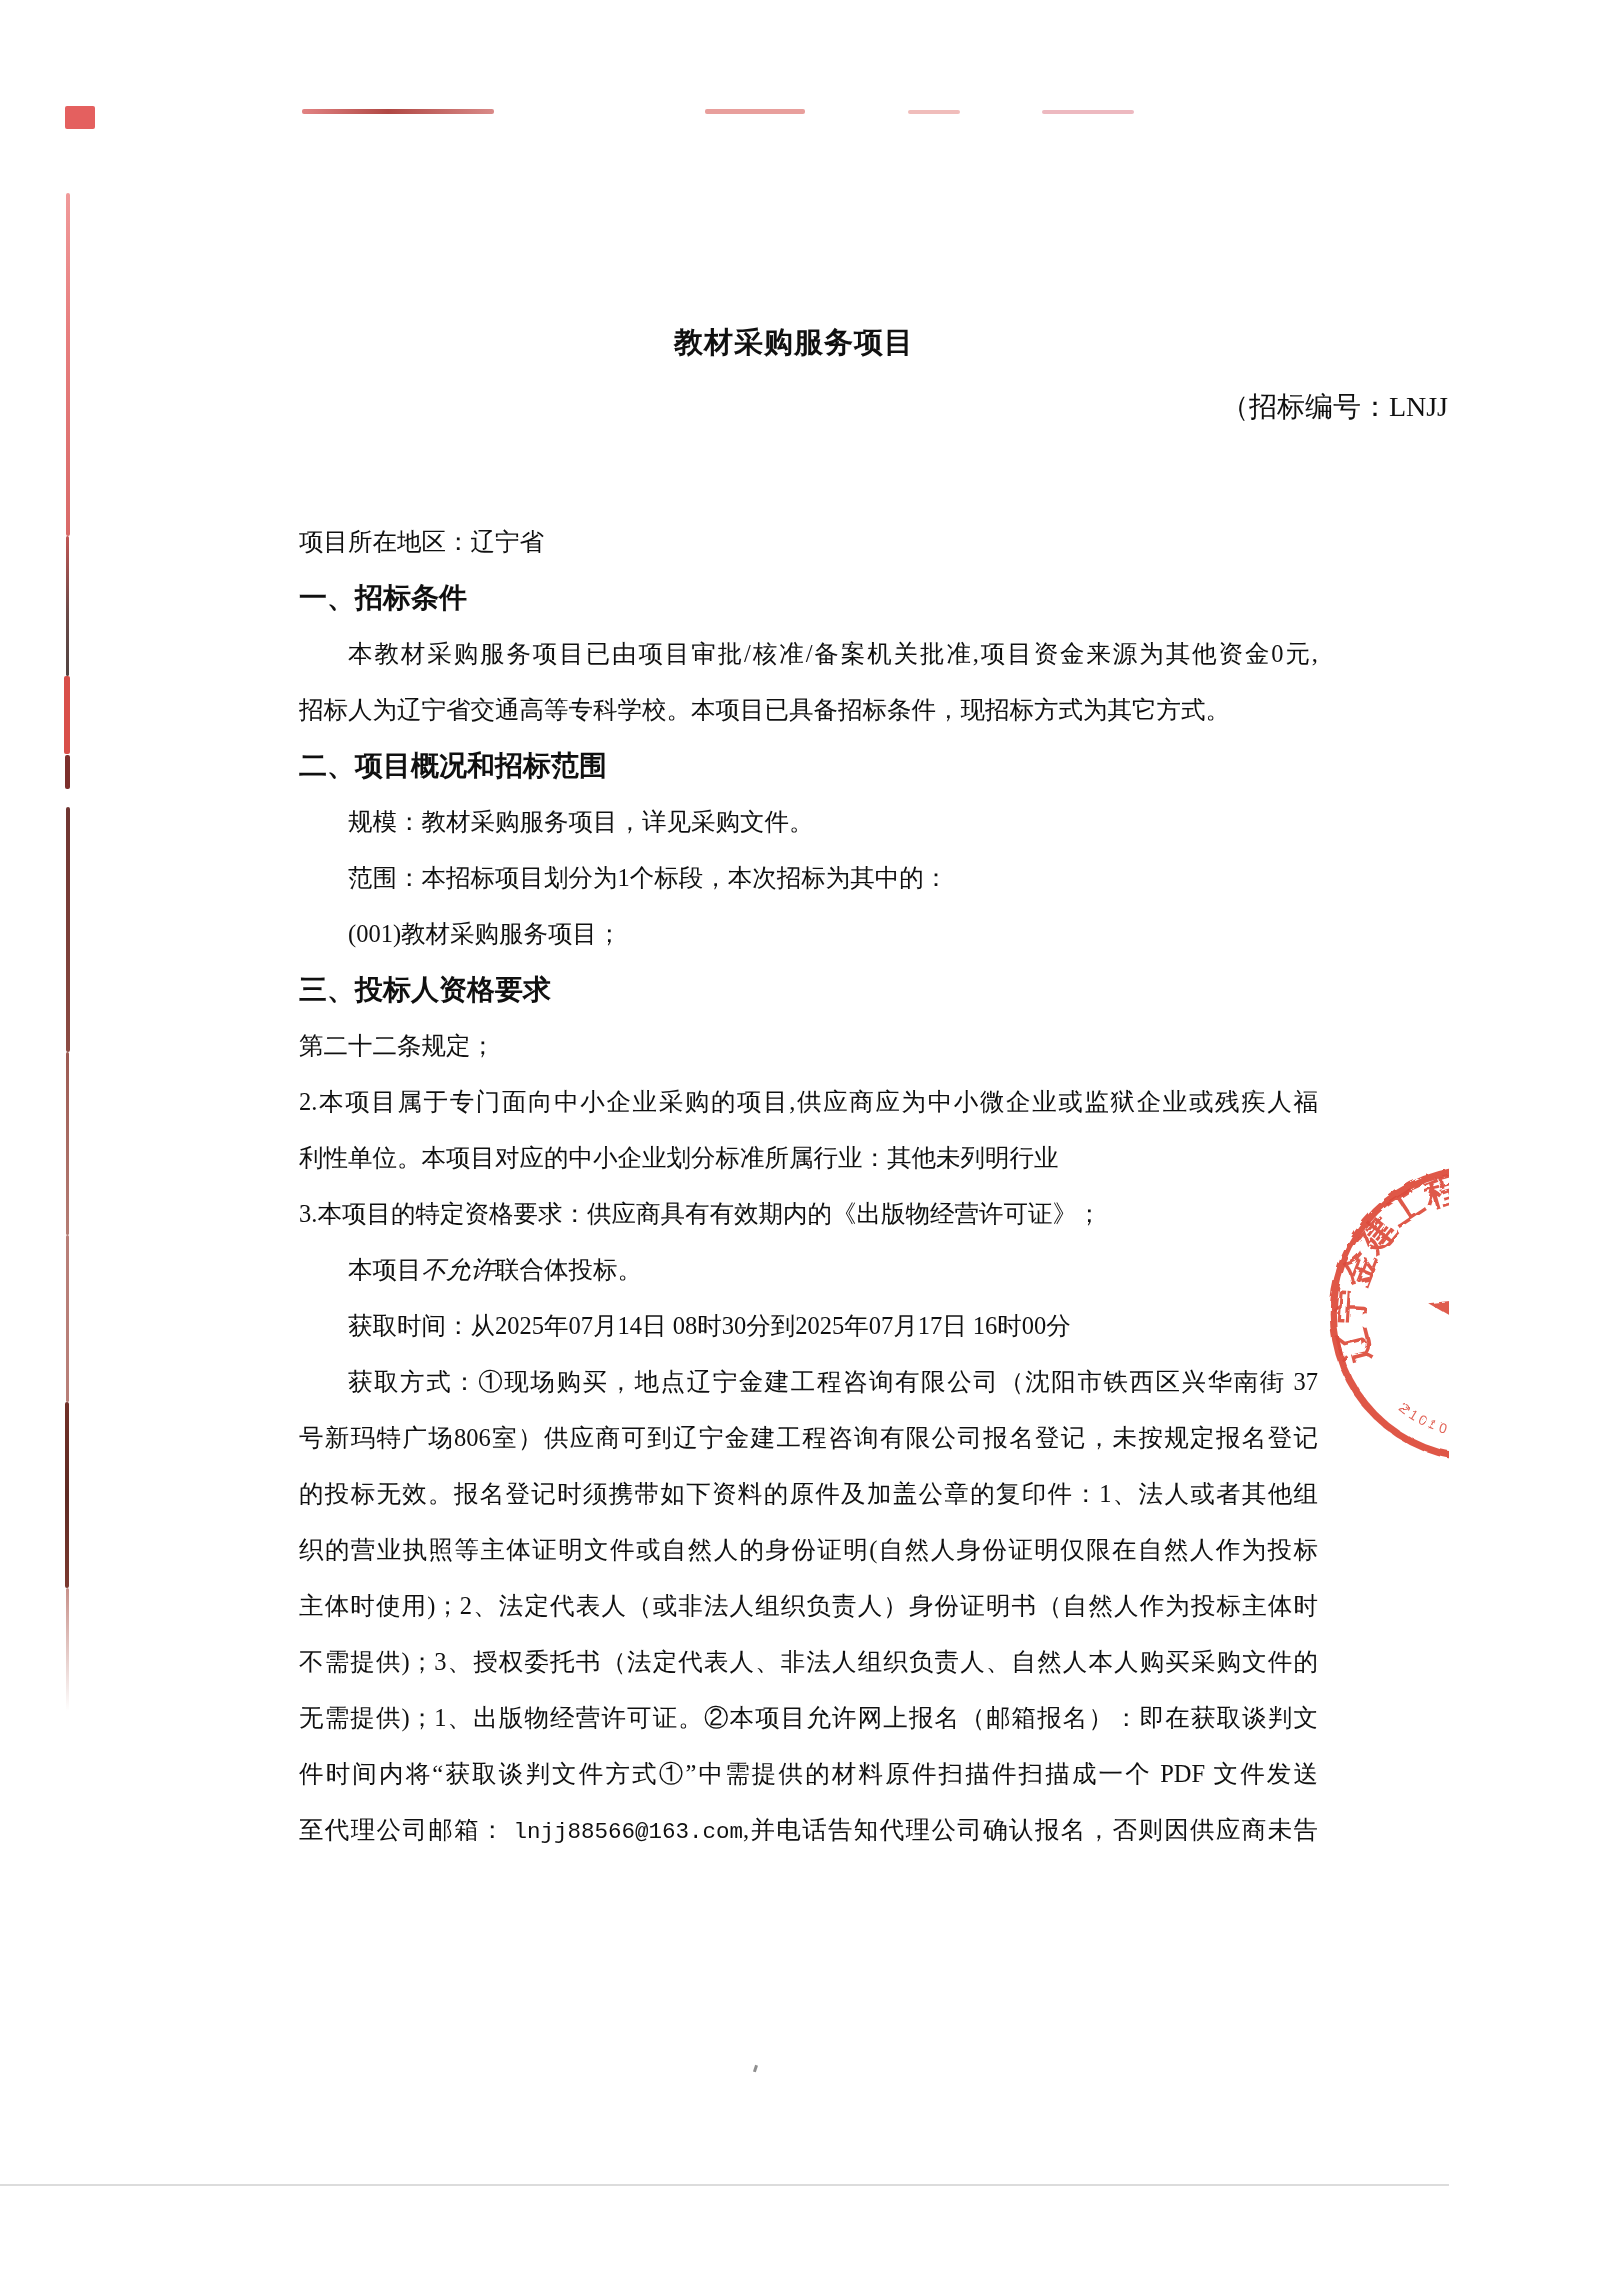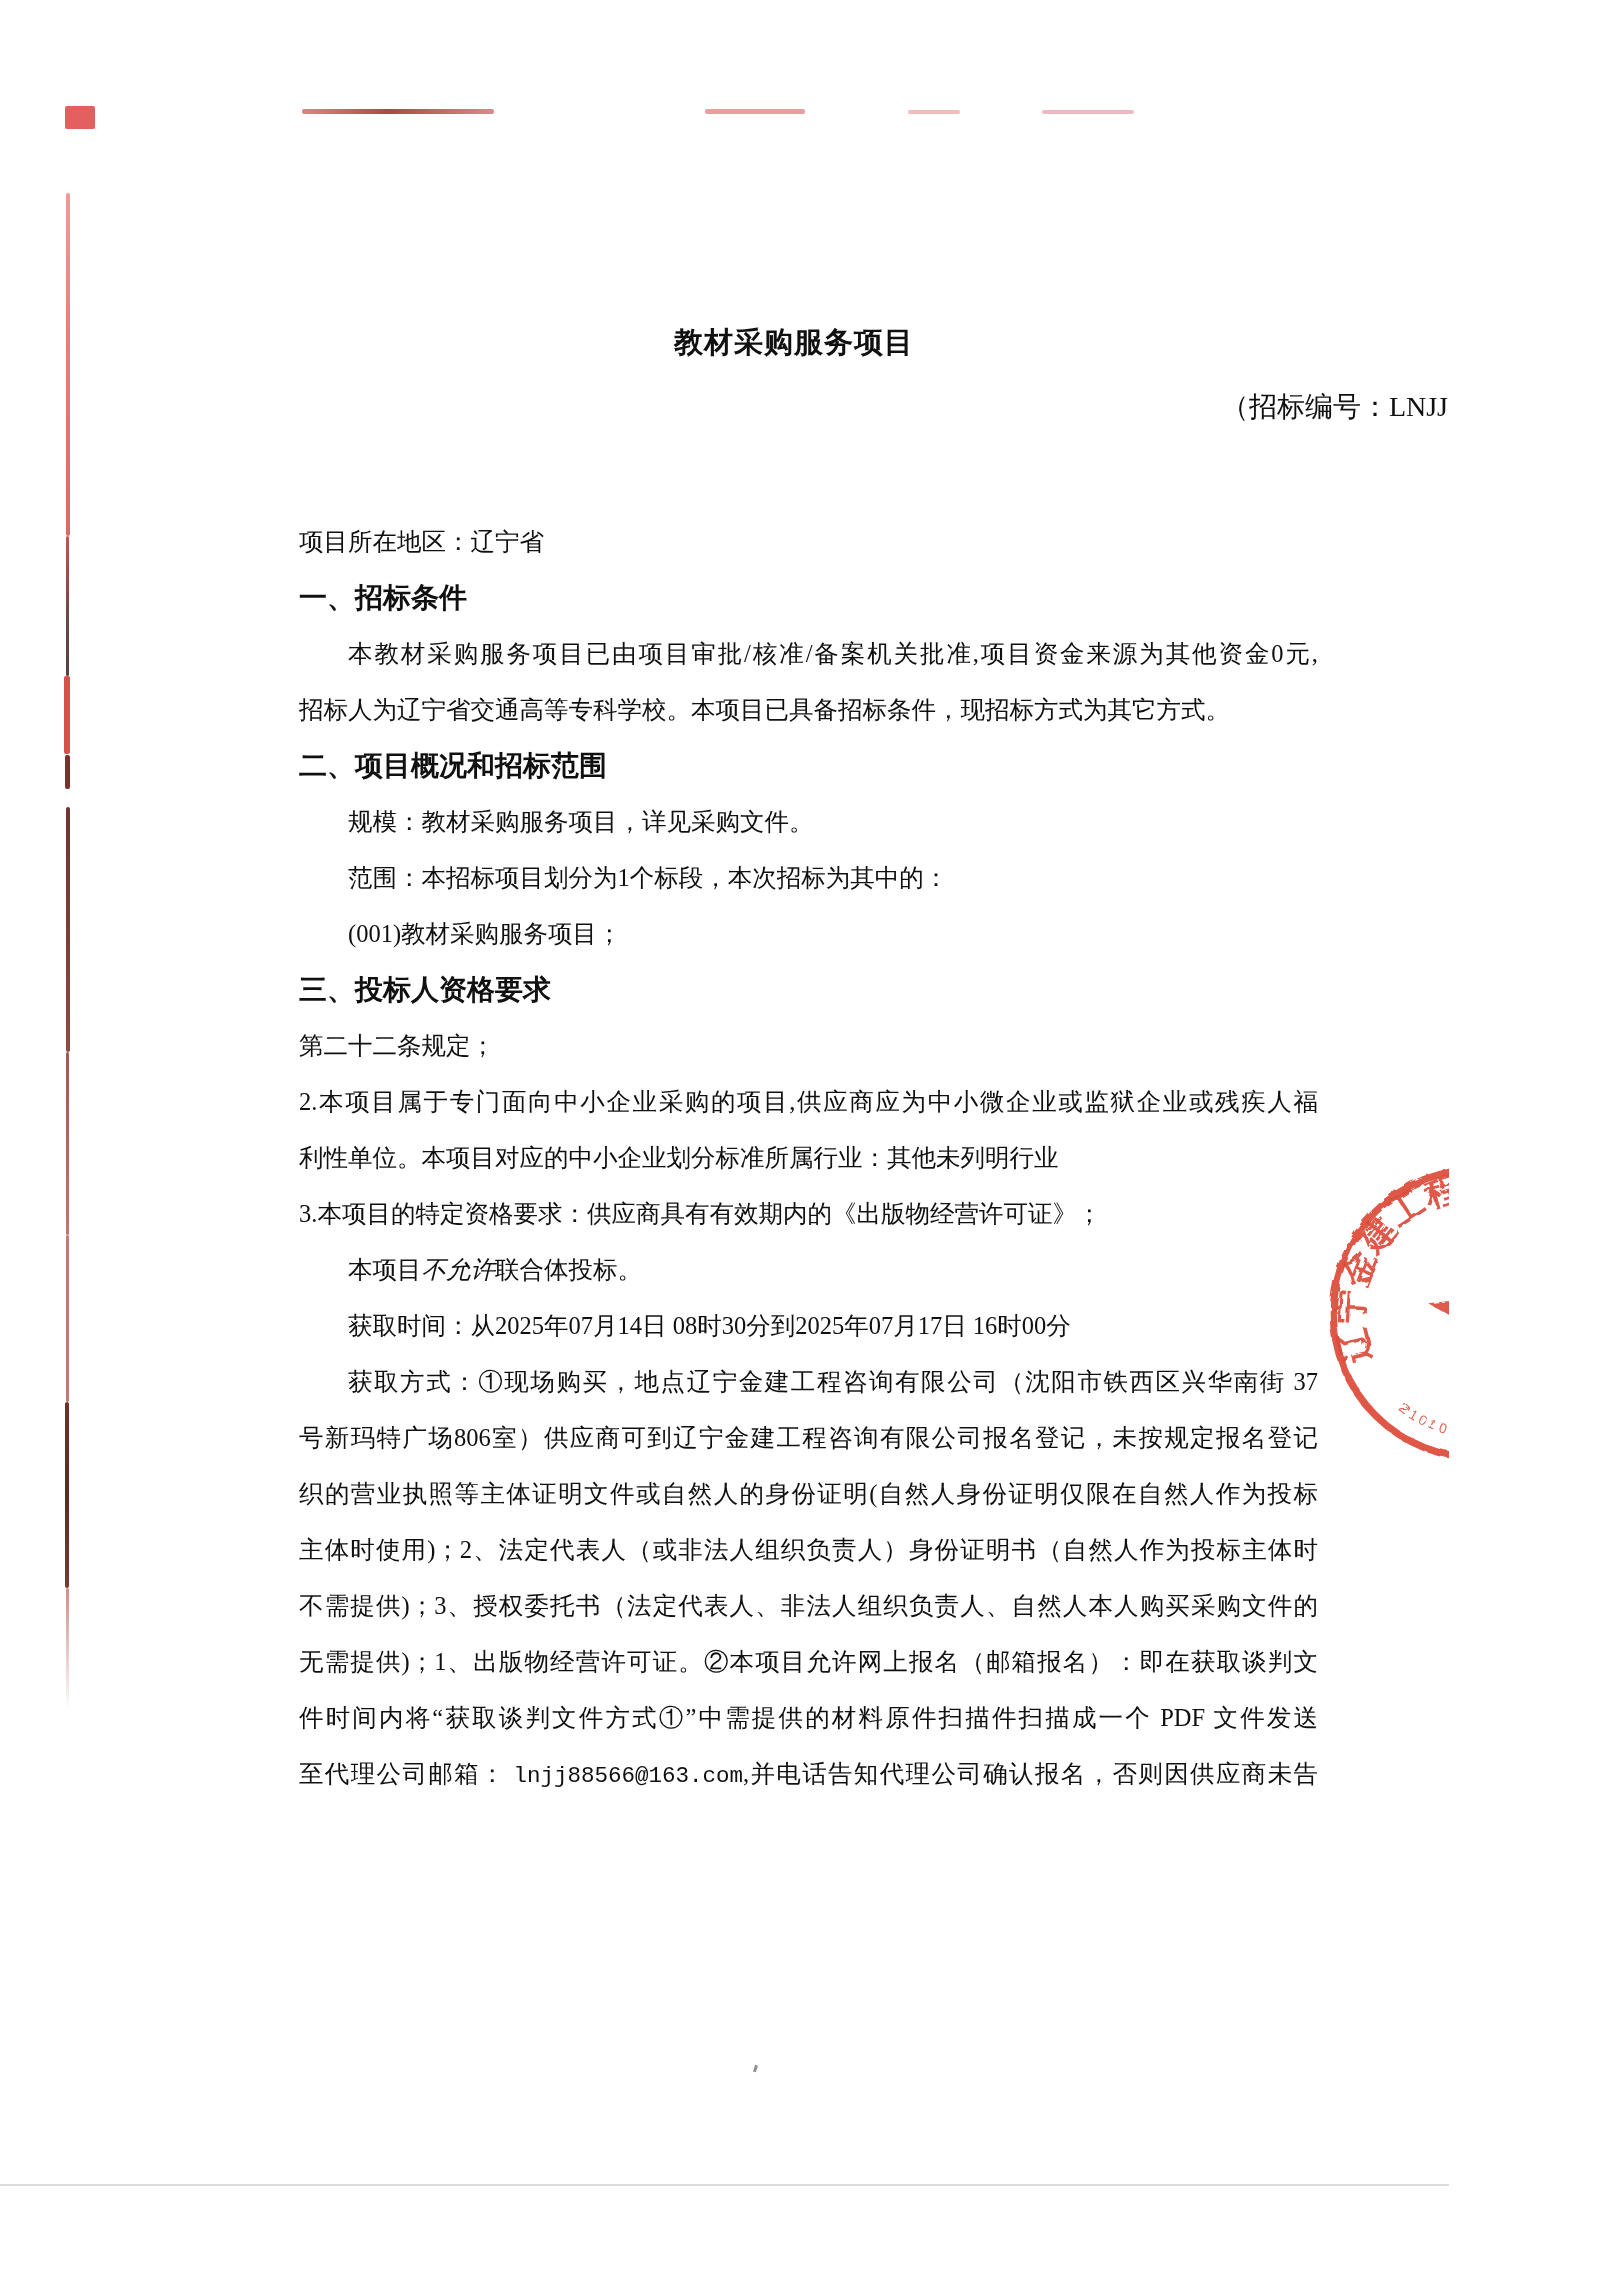--- a/index.html
+++ b/index.html
@@ -79,20 +79,21 @@
       <div class="line ind">(001)教材采购服务项目；</div>
       <div class="line h">三、投标人资格要求</div>
       <div class="line ">第二十二条规定；</div>
       <div class="line full">2.本项目属于专门面向中小企业采购的项目,供应商应为中小微企业或监狱企业或残疾人福</div>
       <div class="line ">利性单位。本项目对应的中小企业划分标准所属行业：其他未列明行业</div>
       <div class="line ">3.本项目的特定资格要求：供应商具有有效期内的《出版物经营许可证》；</div>
       <div class="line ind"><span>本项目</span><em>不允许</em><span>联合体投标。</span></div>
       <div class="line ind">获取时间：从2025年07月14日 08时30分到2025年07月17日 16时00分</div>
       <div class="line ind full">获取方式：①现场购买，地点辽宁金建工程咨询有限公司（沈阳市铁西区兴华南街 37</div>
       <div class="line full">号新玛特广场806室）供应商可到辽宁金建工程咨询有限公司报名登记，未按规定报名登记</div>
+      <div class="line full">的投标无效。报名登记时须携带如下资料的原件及加盖公章的复印件：1、法人或者其他组</div>
       <div class="line full">织的营业执照等主体证明文件或自然人的身份证明(自然人身份证明仅限在自然人作为投标</div>
       <div class="line full">主体时使用)；2、法定代表人（或非法人组织负责人）身份证明书（自然人作为投标主体时</div>
       <div class="line full">不需提供)；3、授权委托书（法定代表人、非法人组织负责人、自然人本人购买采购文件的</div>
       <div class="line full">无需提供)；1、出版物经营许可证。②本项目允许网上报名（邮箱报名）：即在获取谈判文</div>
       <div class="line full">件时间内将“获取谈判文件方式①”中需提供的材料原件扫描件扫描成一个 PDF 文件发送</div>
       <div class="line full"><span>至代理公司邮箱： </span><span class="mono">lnjj88566@163.com</span><span>,并电话告知代理公司确认报名，否则因供应商未告</span></div>
     </div>
 
   <svg class="seal" viewBox="0 0 300 300">
     <defs>

